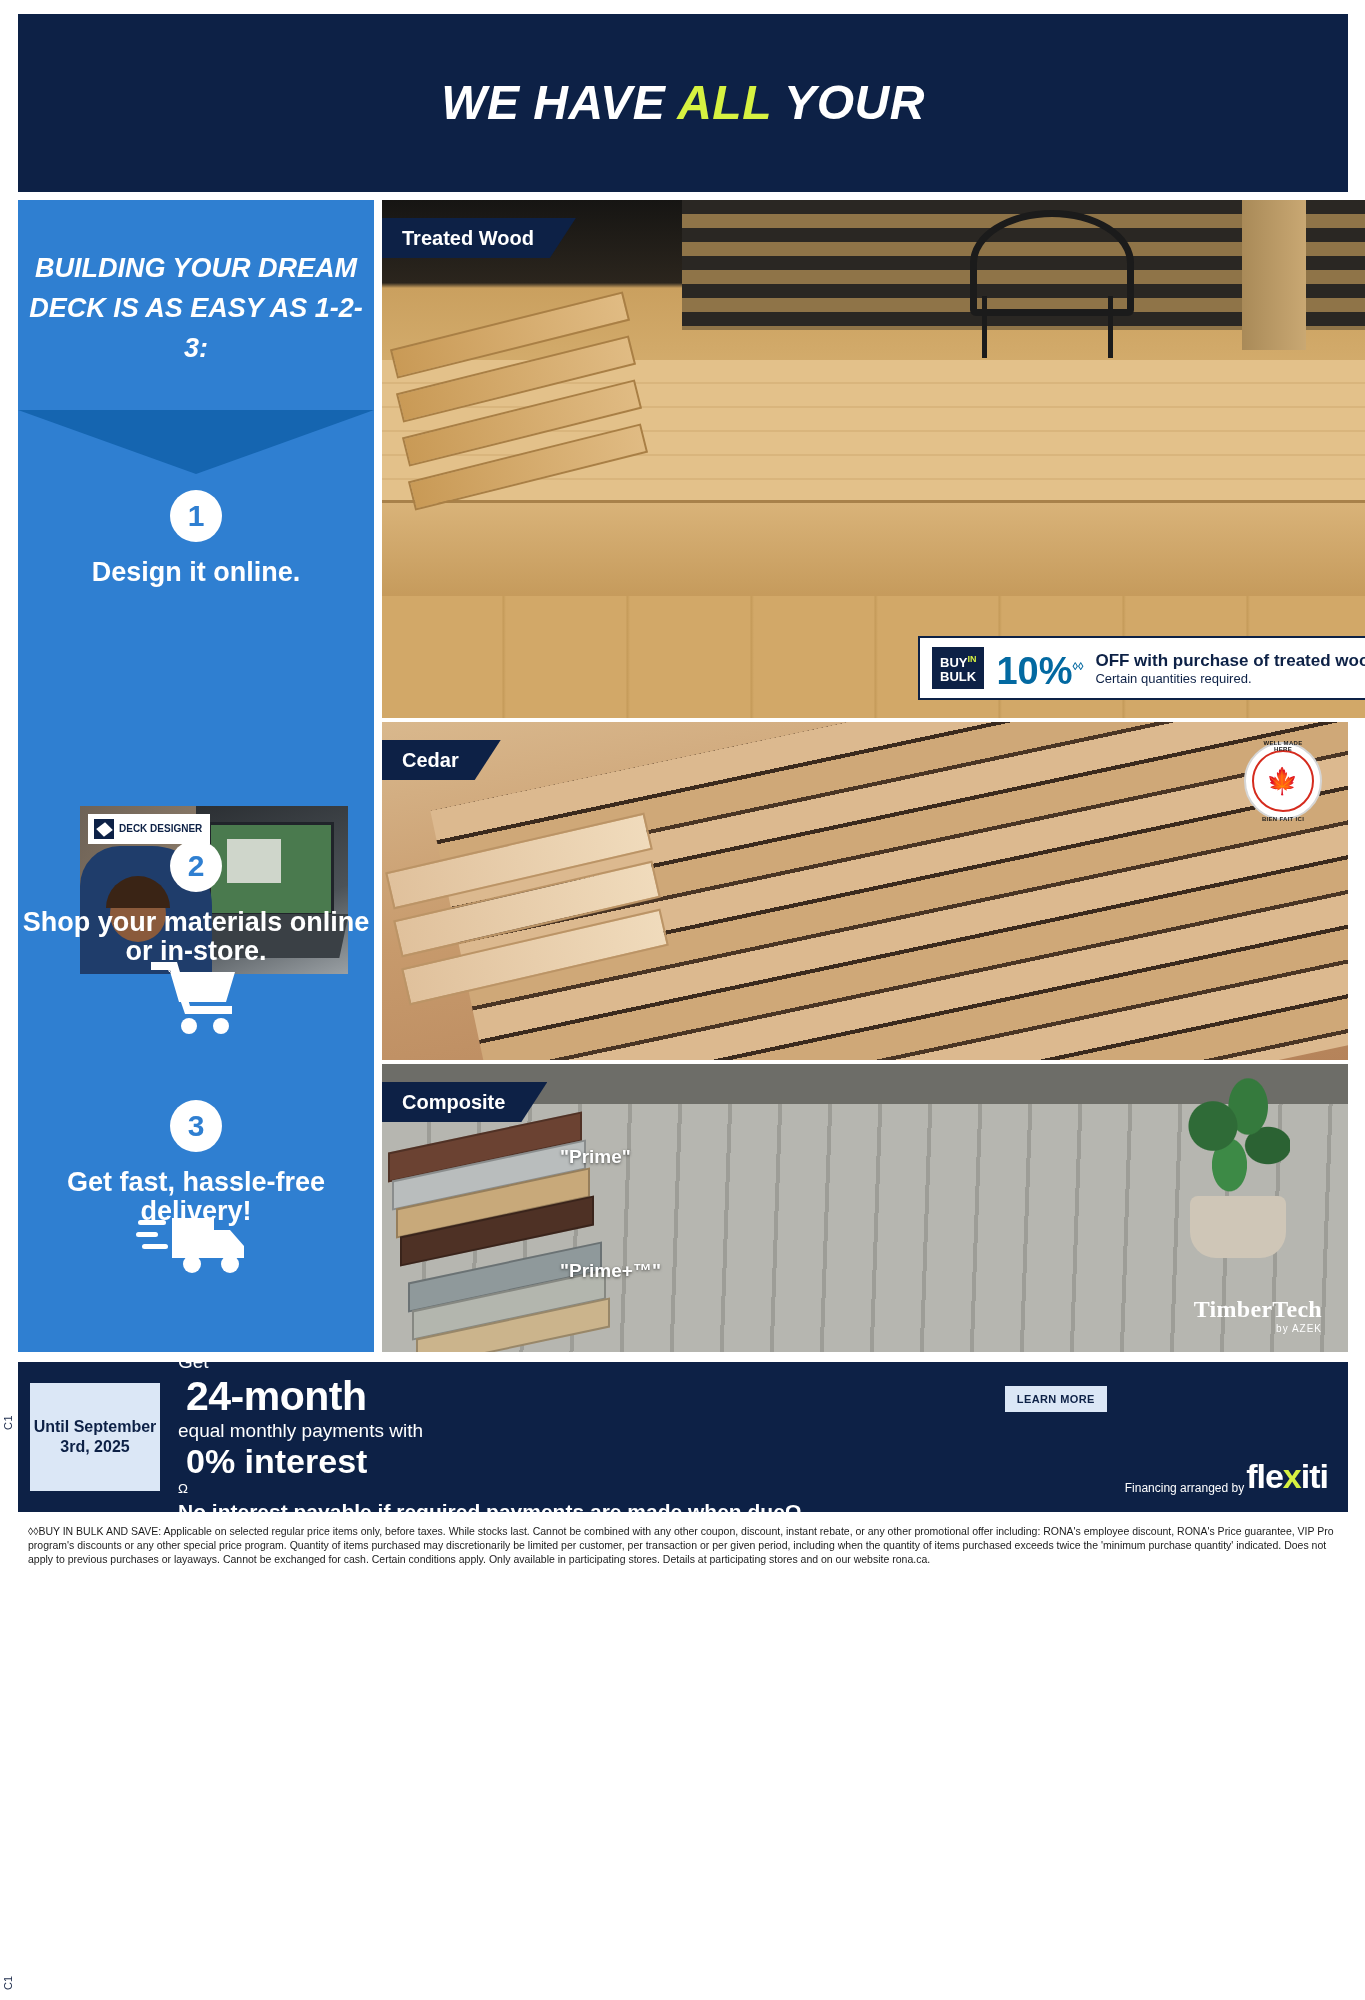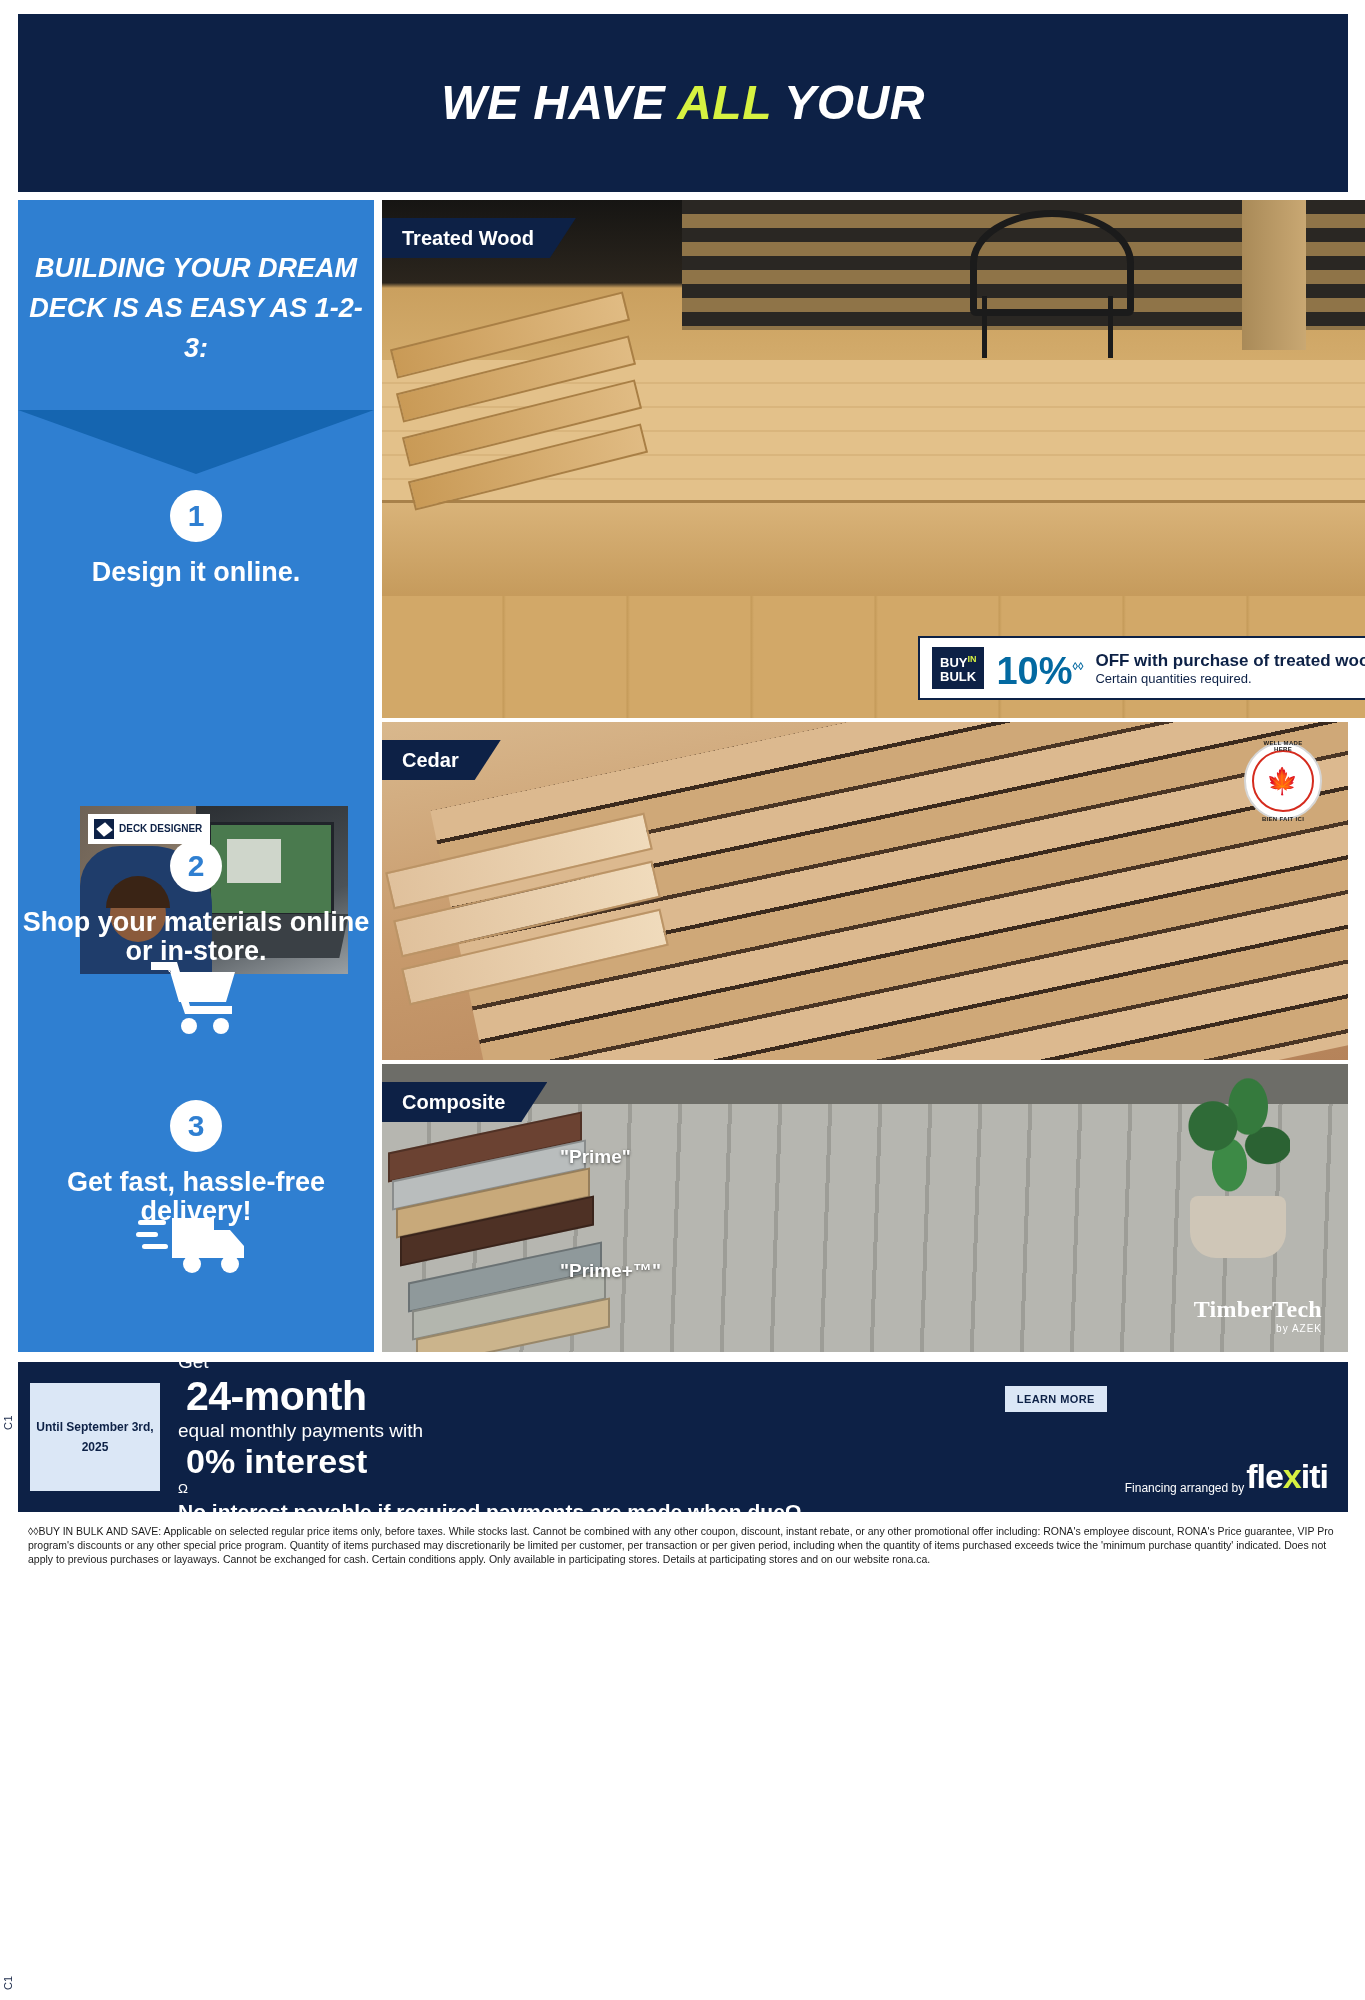--- a/index.html
+++ b/index.html
@@ -212,21 +212,21 @@
   .bulk .txt span{font-size:13px;color:#0d2146;display:block;}
 
   
   .fin{
     position:absolute;left:18px;top:1362px;width:1330px;height:150px;
     background:#0d2146;display:flex;align-items:center;
   }
   .fin-until{
     width:130px;height:108px;margin-left:12px;background:#dbe7f6;color:#0d2146;
     display:flex;align-items:center;justify-content:center;text-align:center;
-    font-size:12px;font-weight:bold;line-height:20px;
+    font-size:16px;font-weight:bold;line-height:20px;
   }
   .fin-main{flex:1;padding:0 18px;color:#ffffff;}
   .fin-l1{display:flex;align-items:baseline;flex-wrap:wrap;flex-direction:column;}
   .fin-l1 .small{font-size:19px;}
   .fin-l1 .big{font-size:41px;font-weight:bold;letter-spacing:-.5px;padding:0 8px;}
   .fin-l1 .big2{font-size:34px;font-weight:bold;padding-left:8px;}
   .fin-l2{font-size:21px;font-weight:bold;margin-top:4px;}
   .fin-l3{font-size:15px;margin-top:14px;}
   .learn{
     background:#dbe7f6;color:#0d2146;font-size:11px;font-weight:bold;

